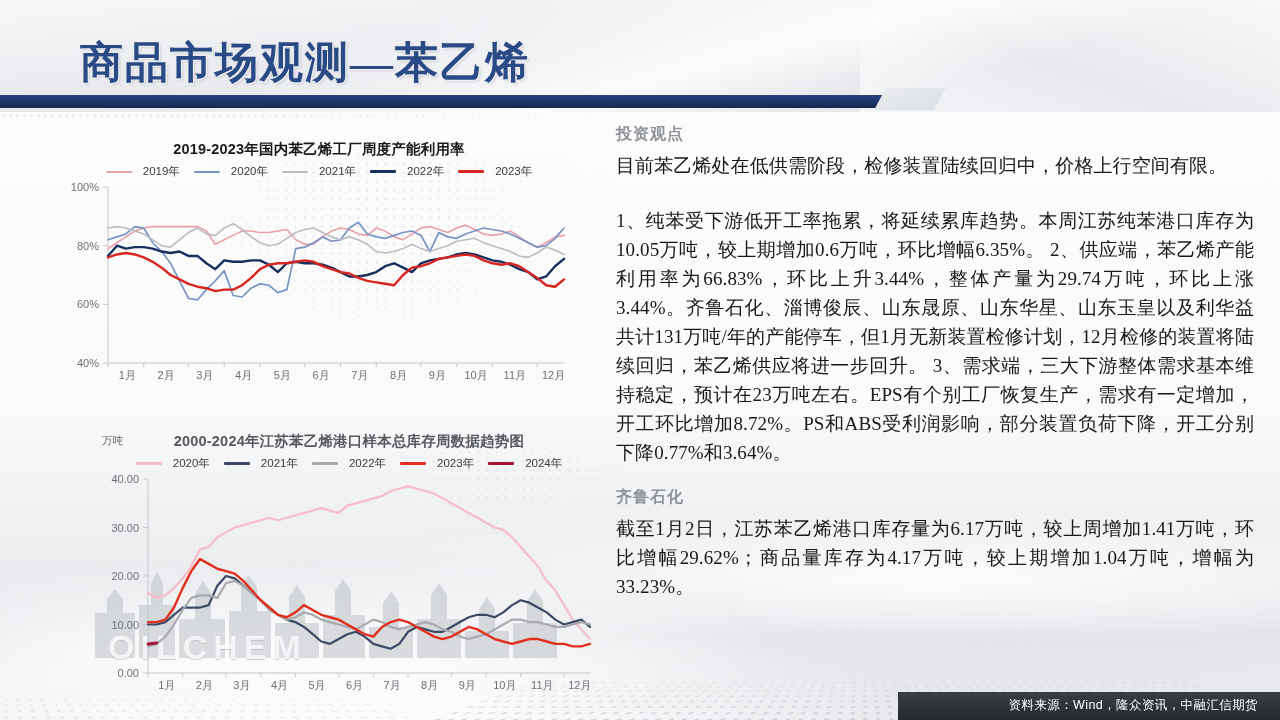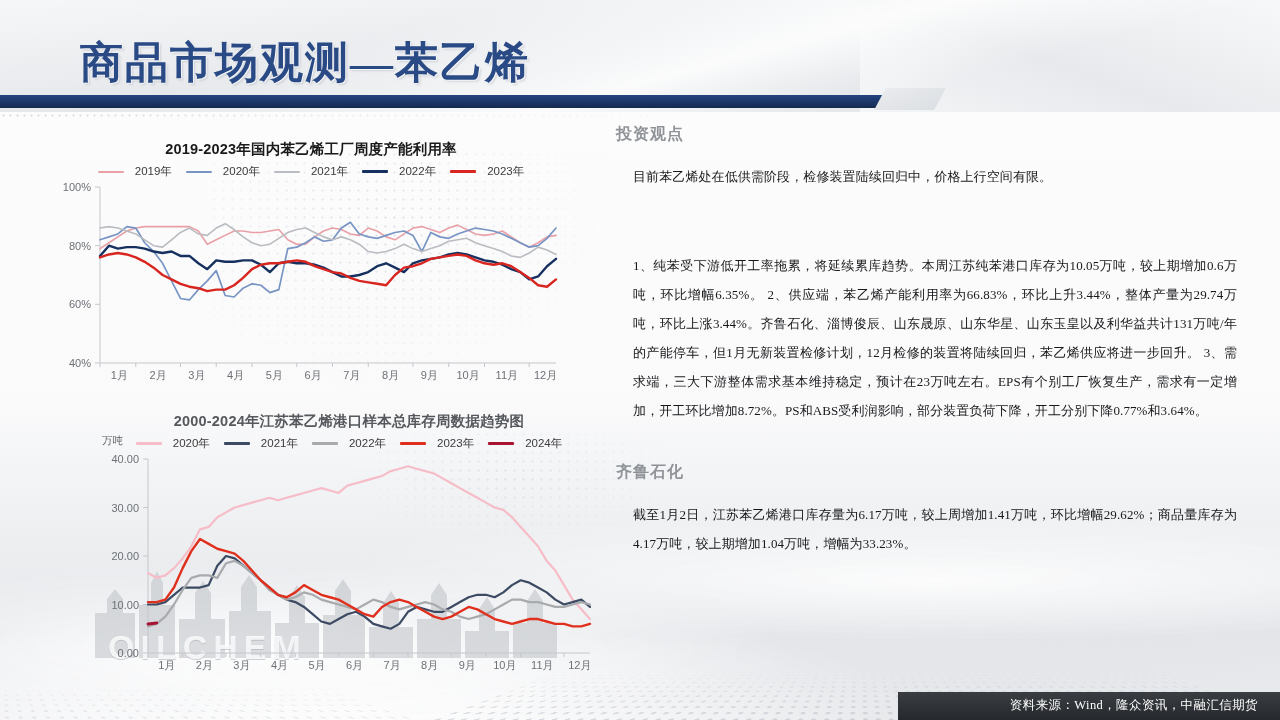--- a/index.html
+++ b/index.html
@@ -103,29 +103,29 @@
     position:absolute;left:80px;top:34px;
     font-size:43px;font-weight:700;letter-spacing:2px;
     color:#2a4a86;
     font-family:"Liberation Serif","DejaVu Serif",serif;
     text-shadow:1px 1px 1px rgba(255,255,255,.85), 2px 2px 2px rgba(120,130,150,.28);
     white-space:nowrap;
   }
 
   
   .chart-panel{position:absolute;}
-  #chart1{left:56px;top:140px;width:510px;height:255px;}
+  #chart1{left:64px;top:140px;width:510px;height:255px;}
   #chart2{left:100px;top:412px;width:498px;height:270px;}
   .chart-title{
     text-align:center;font-weight:700;
     font-family:"Liberation Sans","DejaVu Sans",sans-serif;
     color:#1a1a1a;
   }
   #chart1 .chart-title{font-size:14.5px;letter-spacing:.2px;}
-  #chart2 .chart-title{font-size:14.5px;color:#55585c;letter-spacing:.2px;}
+  #chart2 .chart-title{font-size:14.5px;color:#55585c;letter-spacing:.2px;margin-top:20px;}
   .legend{
     display:flex;justify-content:center;align-items:center;gap:14px;
     margin-top:5px;
     font-family:"Liberation Sans","DejaVu Sans",sans-serif;
     font-size:11.5px;color:#3b3b3b;
   }
   .legend-item{display:flex;align-items:center;gap:11px;white-space:nowrap;}
   .legend-swatch{display:block;width:26px;border-radius:1px;}
   .axis-unit{
     position:absolute;font-size:10.5px;color:#5a5d61;
@@ -136,35 +136,35 @@
   
   .text-col{
     position:absolute;left:616px;top:124px;width:638px;
     font-family:"Liberation Serif","DejaVu Serif",serif;
   }
   .sec-head{
     font-size:16px;font-weight:700;color:#8f9398;letter-spacing:1px;
     margin:0 0 6px 0;
   }
   .sec-body{
-    font-size:13px;line-height:29px;color:#17181a;
-    margin:17px;text-align:justify;letter-spacing:.1px;
+    font-size:19px;line-height:29px;color:#17181a;
+    margin:0;text-align:justify;letter-spacing:.1px;
   }
   .sec-gap{height:26px;}
   .sec-gap-sm{height:20px;}
 
   
   .footer-bar{
     position:absolute;right:0;bottom:0;width:382px;height:28px;
     background:linear-gradient(180deg,#3a3d42 0%,#25282c 100%);
   }
   .footer-text{
     position:absolute;right:22px;bottom:6px;
     font-size:12.5px;color:#ffffff;letter-spacing:.4px;
-    font-family:Liberation Serif, serif;
+    font-family:Liberation Sans, sans-serif;
     white-space:nowrap;
   }
 </style>
 </head>
 <body>
 
 <div id="slide">
 
   <div class="bg-layer dots-top"></div>
   <div class="bg-layer dots-mid"></div>

